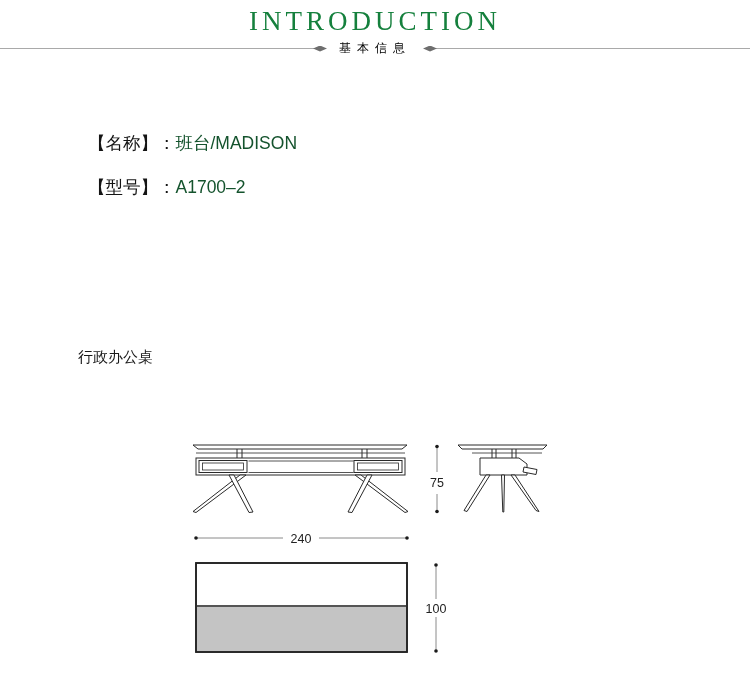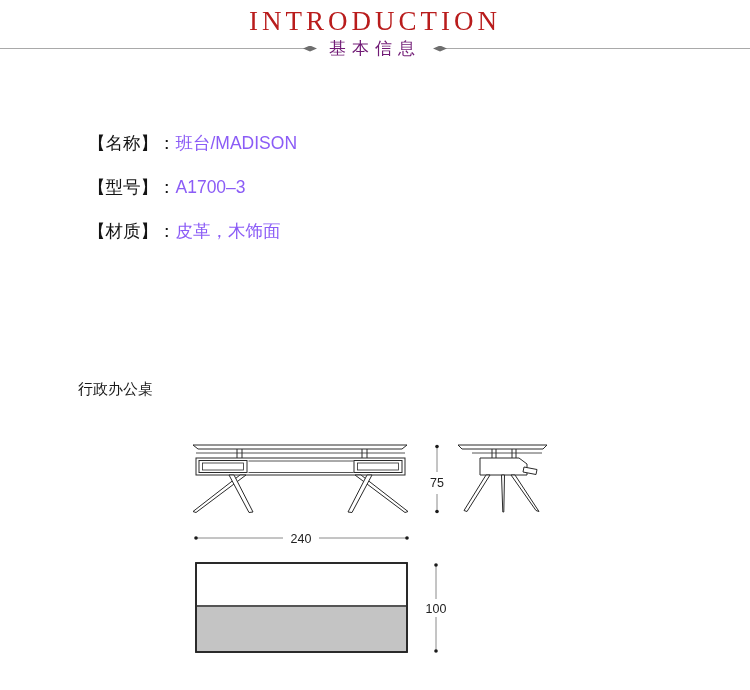--- a/index.html
+++ b/index.html
@@ -13,65 +13,64 @@
     overflow: hidden;
   }
   .main-title {
     position: absolute;
     top: 6px; left: 0; width: 750px;
     text-align: center;
     font-family: "Liberation Serif", "DejaVu Serif", serif;
     font-size: 27px;
     font-weight: 400;
     letter-spacing: 4px;
-    color: #b91c1c;
+    color: #15803d;
   }
   .divider-row {
     position: absolute;
     top: 40px; left: 0; width: 750px; height: 17px;
     display: flex;
     align-items: center;
   }
   .divider-line {
     flex: 1;
     height: 1px;
     background: #a9a9a9;
   }
   .diamond {
     width: 14px; height: 6px;
     background: #6e6e6e;
     clip-path: polygon(0 50%, 50% 0, 100% 50%, 50% 100%);
   }
   .diamond.left { margin-left: -1px; margin-right: 12px; }
   .diamond.right { margin-right: -1px; margin-left: 12px; }
   .section-subtitle {
-    font-size: 17px;
+    font-size: 12px;
     letter-spacing: 6px;
-    color: #701a75;
+    color: #000000;
     white-space: nowrap;
   }
   .specs {
     position: absolute;
     top: 134px; left: 68px;
   }
   .spec-row {
     font-size: 17.5px;
     line-height: 18px;
     color: #141414;
     margin-bottom: 26px;
     white-space: nowrap;
   }
   .spec-label { color: #141414; margin-left: 20px; }
-  .spec-value { color: #8b5cf6; }
+  .spec-value { color: #14532d; }
   .category {
     position: absolute;
     top: 348px; left: 78px;
     font-size: 15px;
     color: #1a1a1a;
-    margin-top: 32px;
   }
   .drawing {
     position: absolute;
     top: 410px; left: 0;
   }
   .dim-text {
     font-family: "Liberation Sans", "DejaVu Sans", sans-serif;
     font-size: 12.5px;
     fill: #222222;
   }
@@ -89,24 +88,21 @@
     <div class="section-subtitle">基本信息</div>
     <div class="diamond right"></div>
     <div class="divider-line"></div>
   </div>
 
   <div class="specs">
     <div class="spec-row">
       <span class="spec-label">【名称】：</span><span class="spec-value">班台/MADISON</span>
     </div>
     <div class="spec-row">
-      <span class="spec-label">【型号】：</span><span class="spec-value">A1700–3</span>
-    </div>
-    <div class="spec-row">
-      <span class="spec-label">【材质】：</span><span class="spec-value">皮革，木饰面</span>
+      <span class="spec-label">【型号】：</span><span class="spec-value">A1700–2</span>
     </div>
   </div>
 
   <div class="category">行政办公桌</div>
 
   <svg class="drawing" width="750" height="280" viewBox="0 0 750 280">
 
     <g stroke="#2a2a2a" stroke-width="1" fill="none">
 
       <polygon points="193,35 407,35 402,39 198,39" fill="#ffffff"></polygon>

